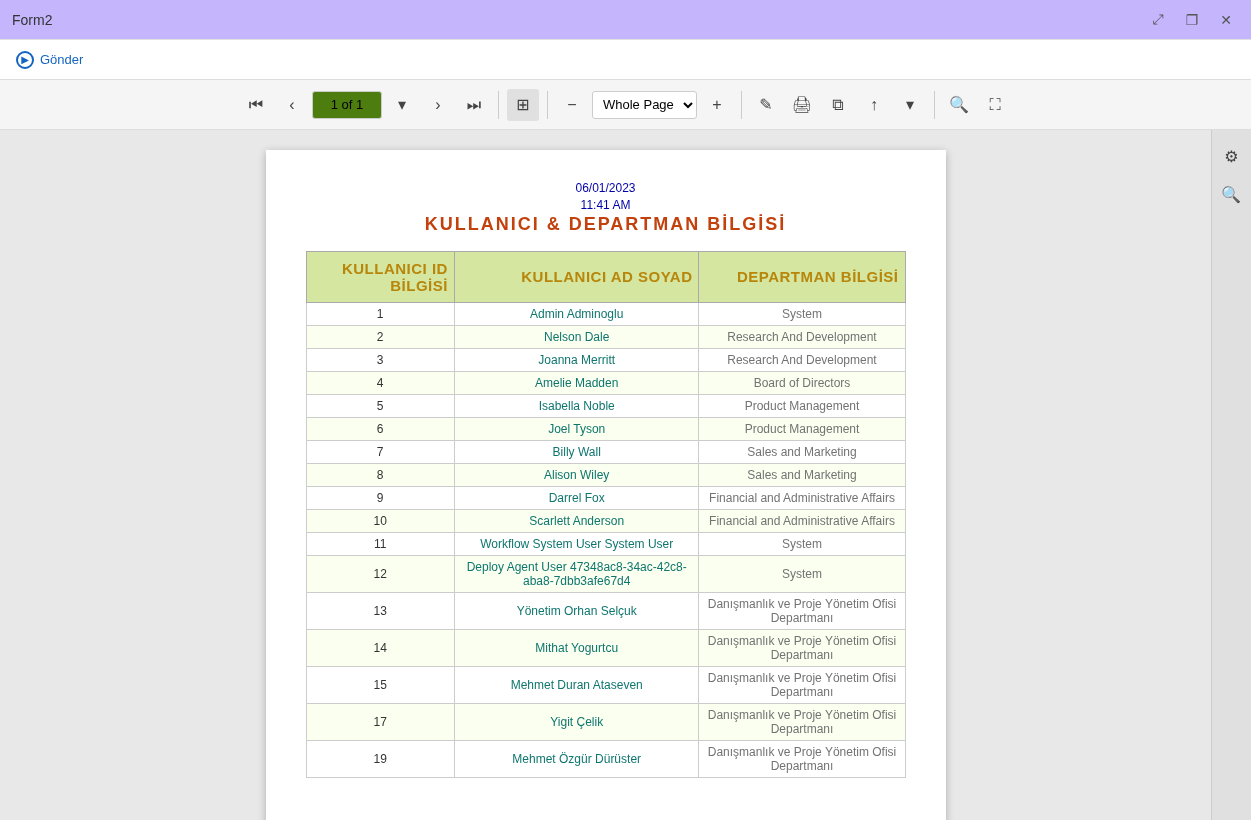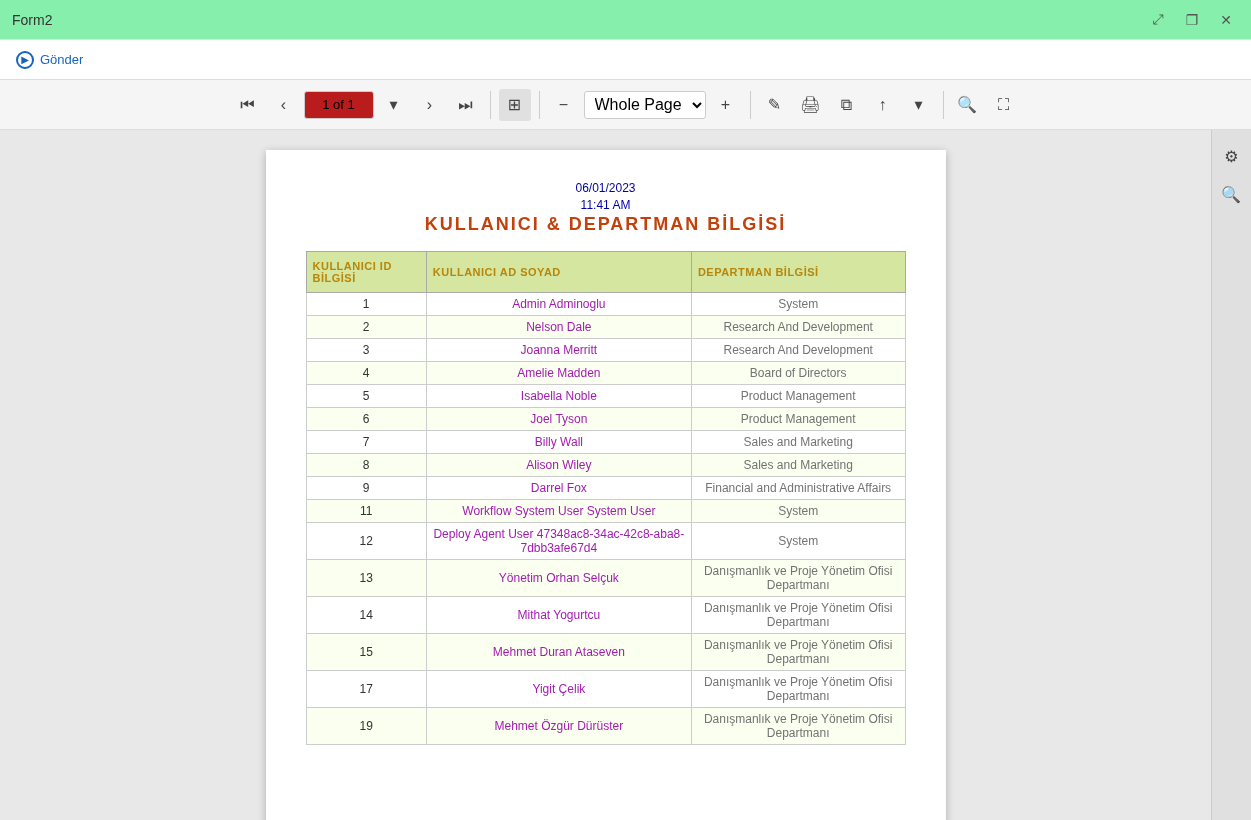--- a/index.html
+++ b/index.html
@@ -1,20 +1,20 @@
 <!DOCTYPE html>
 <html><head>
   <meta charset="utf-8">
   <style>
     * { margin: 0; padding: 0; box-sizing: border-box; }
     body { font-family: 'Segoe UI', Tahoma, sans-serif; background: #f0f0f0; width: 1251px; height: 820px; overflow: hidden; }
 
     
     .title-bar {
-      background: #86efac;
+      background: #c4b5fd;
       height: 40px;
       display: flex;
       align-items: center;
       justify-content: space-between;
       padding: 0 12px;
       border-bottom: 1px solid #e0e0e0;
     }
     .title-bar-left {
       display: flex;
       align-items: center;
@@ -88,27 +88,27 @@
     }
     .pdf-toolbar-btn.active { background: #e0e0e0; }
     .pdf-page-input {
       width: 70px;
       height: 28px;
       border: 1px solid #ccc;
       border-radius: 3px;
       text-align: center;
       font-size: 13px;
       padding: 0 4px;
-      background: #b91c1c;
+      background: #4d7c0f;
     }
     .pdf-zoom-select {
       height: 28px;
       border: 1px solid #ccc;
       border-radius: 3px;
-      font-size: 16px;
+      font-size: 13px;
       padding: 0 6px;
       background: #fff;
       cursor: pointer;
     }
     .toolbar-divider {
       width: 1px;
       height: 28px;
       background: #ccc;
       margin: 0 4px;
     }
@@ -157,37 +157,37 @@
     
     .report-table {
       width: 100%;
       border-collapse: collapse;
       font-size: 12px;
     }
     .report-table th {
       background: #d4e6a0;
       color: #b8860b;
       font-weight: bold;
-      text-align: left;
+      text-align: right;
       border: 1px solid #aaa;
       padding: 8px 6px;
-      font-size: 11px;
+      font-size: 15px;
       letter-spacing: 0.5px;
     }
     .report-table td {
       text-align: center;
       border: 1px solid #ccc;
       padding: 4px 6px;
       font-size: 12px;
     }
     .report-table td:first-child {
       color: #333;
     }
     .report-table td:nth-child(2) {
-      color: #a21caf;
+      color: #0f766e;
     }
     .report-table td:nth-child(3) {
       color: #737373;
     }
     .report-table tbody tr:nth-child(even) {
       background: #fafff0;
     }
 
     
     .right-panel {
@@ -331,20 +331,25 @@
       <td>8</td>
       <td>Alison Wiley</td>
       <td>Sales and Marketing</td>
     </tr>
             <tr>
       <td>9</td>
       <td>Darrel Fox</td>
       <td>Financial and Administrative Affairs</td>
     </tr>
             <tr>
+      <td>10</td>
+      <td>Scarlett Anderson</td>
+      <td>Financial and Administrative Affairs</td>
+    </tr>
+            <tr>
       <td>11</td>
       <td>Workflow System User System User</td>
       <td>System</td>
     </tr>
             <tr>
       <td>12</td>
       <td>Deploy Agent User 47348ac8-34ac-42c8-aba8-7dbb3afe67d4</td>
       <td>System</td>
     </tr>
             <tr>

